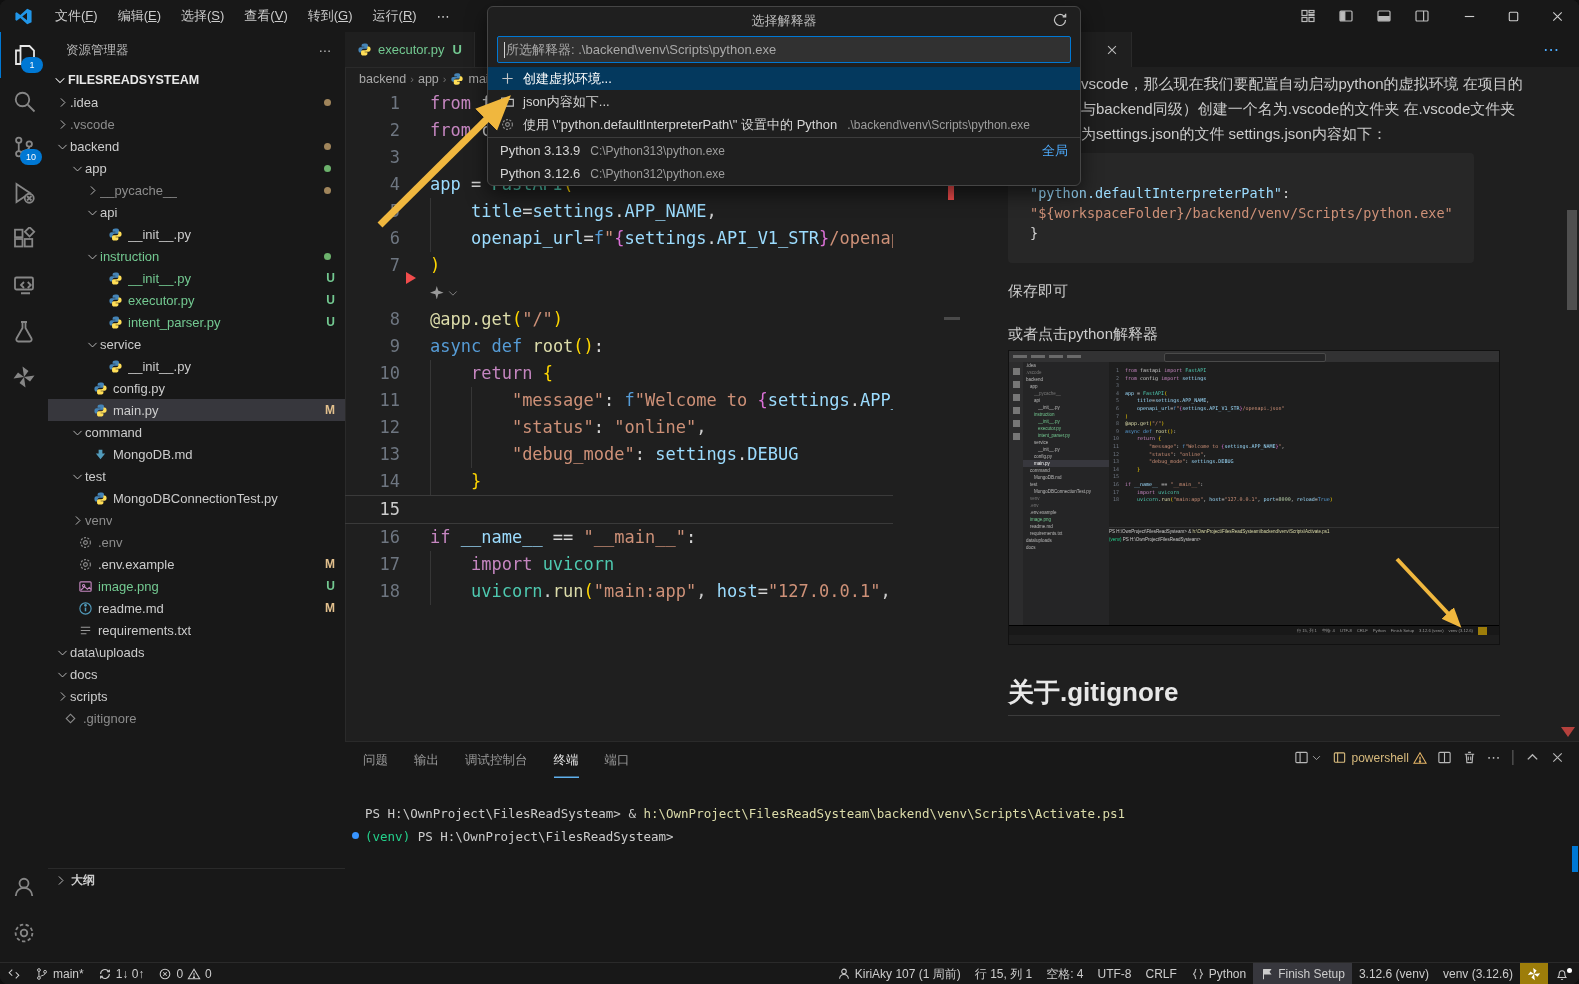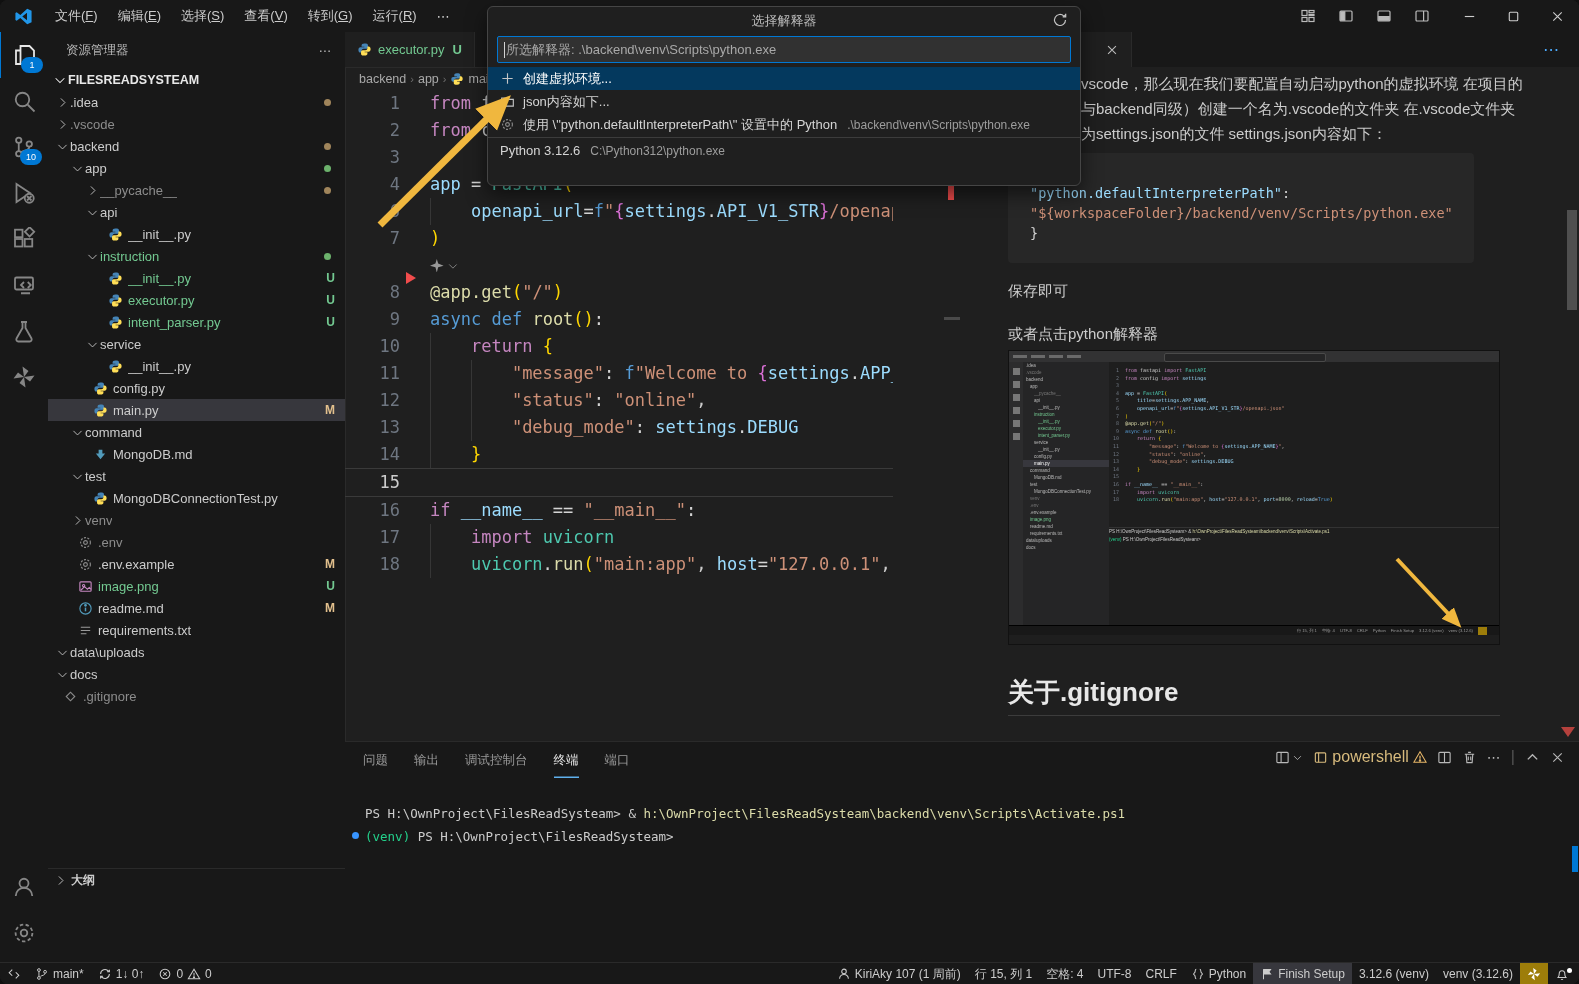--- a/index.html
+++ b/index.html
@@ -80,21 +80,21 @@
   #mini-term{position:absolute;left:100px;top:176px;width:392px;height:88px;border-top:1px solid #333;}
   #mini-status{position:absolute;left:0;top:274px;width:492px;height:10px;background:#181818;border-top:1px solid #000;
                display:flex;align-items:center;justify-content:flex-end;gap:5px;font-size:4.2px;color:#999;padding-right:14px;box-sizing:border-box;}
   #mini-gold{width:9px;height:8px;background:#9d7d0a;}
   
   #panel{left:345px;top:741px;width:1234px;height:221px;background:#181818;border-top:1px solid #2a2a2a;}
   #panel-tabs{height:36px;display:flex;align-items:center;padding-left:18px;gap:26px;font-size:12.5px;color:#9a9a9a;font-family:Liberation Mono, monospace;}
   .ptab{height:36px;display:flex;align-items:center;}
   .ptab.active{color:#e7e7e7;box-shadow:inset 0 -1.5px 0 #5fb0ec;}
   #panel-actions{position:absolute;right:14px;top:6px;display:flex;align-items:center;gap:10px;color:#b8b8b8;}
-  #shell-label{color:#d7ba7d;font-size:16px;display:flex;align-items:center;gap:4px;}
+  #shell-label{color:#d7ba7d;font-size:12px;display:flex;align-items:flex-end;gap:4px;}
   #term-body{position:absolute;left:20px;top:60px;font-size:12.5px;line-height:23px;white-space:pre;}
   .tt-y{color:#dcdcaa}.tt-g{color:#23d18b}.tt-pl{color:#cccccc}
   #term-dot{position:absolute;left:7px;top:90px;width:7px;height:7px;border-radius:50%;background:#3794ff;}
   
   #statusbar{left:0;top:962px;width:1579px;height:22px;background:#181818;border-top:1px solid #2a2a2a;
              display:flex;align-items:center;font-size:12px;color:#cccccc;}
   .sb-item{display:flex;align-items:center;gap:4px;padding:0 7px;height:22px;white-space:nowrap;}
   #sb-right{margin-left:auto;display:flex;align-items:center;}
   
   #quickpick{left:487px;top:6px;width:594px;height:180px;background:#1f1f1f;border:1px solid #454545;border-radius:6px;
@@ -505,20 +505,28 @@
           <span class="lbl ">data\uploads</span>
         </div>
         <div class="tree-row" style="padding-left: 6px;">
           <span class="chev">
             <svg width="13" height="13" viewBox="0 0 16 16" fill="none" stroke="currentColor" stroke-width="1.2">
               <path d="M3 6l5 5 5-5"></path>
             </svg>
           </span>
           <span class="lbl ">docs</span>
         </div>
+        <div class="tree-row" style="padding-left: 6px;">
+          <span class="chev">
+            <svg width="13" height="13" viewBox="0 0 16 16" fill="none" stroke="currentColor" stroke-width="1.2">
+              <path d="M6 3l5 5-5 5"></path>
+            </svg>
+          </span>
+          <span class="lbl ">scripts</span>
+        </div>
         <div class="tree-row" style="padding-left: 14px;">
           <span class="ficon">
             <svg width="15" height="15" viewBox="0 0 16 16" fill="none" stroke="#8a8a8a" stroke-width="1.2">
               <rect x="4.8" y="4.8" width="6.4" height="6.4" transform="rotate(45 8 8)"></rect>
             </svg>
           </span>
           <span class="lbl c-dim">.gitignore</span>
         </div>
       </div>
     <div class="sect-row" style="top:836px;">
@@ -565,20 +573,25 @@
         <span class="gut" style="width: 70px; padding-right: 15px; box-sizing: border-box;">2</span>
         <span class="ctext" style="padding-left: 15px;"><span class="tk-k">from</span><span class="tk-pl"> config </span><span class="tk-k">import</span><span class="tk-pl"> </span><span class="tk-v">settings</span></span>
       </div>
       <div class="crow" style="height: 27px; font-size: 17px; line-height: 27px;">
         <span class="gut" style="width: 70px; padding-right: 15px; box-sizing: border-box;">3</span>
         <span class="ctext" style="padding-left: 15px;"></span>
       </div>
       <div class="crow" style="height: 27px; font-size: 17px; line-height: 27px;">
         <span class="gut" style="width: 70px; padding-right: 15px; box-sizing: border-box;">4</span>
         <span class="ctext" style="padding-left: 15px;"><span class="tk-v">app</span><span class="tk-o"> = </span><span class="tk-c">FastAPI</span><span class="tk-p">(</span></span>
+      </div>
+      <div class="crow" style="height: 27px; font-size: 17px; line-height: 27px;">
+        <span class="gut" style="width: 70px; padding-right: 15px; box-sizing: border-box;">5</span>
+        <span class="guide" style="left: 85px;"></span>
+        <span class="ctext" style="padding-left: 15px;"><span class="tk-pl">    </span><span class="tk-v">title</span><span class="tk-o">=</span><span class="tk-v">settings</span><span class="tk-o">.</span><span class="tk-v">APP_NAME</span><span class="tk-pl">,</span></span>
       </div>
       <div class="crow" style="height: 27px; font-size: 17px; line-height: 27px;">
         <span class="gut" style="width: 70px; padding-right: 15px; box-sizing: border-box;">6</span>
         <span class="guide" style="left: 85px;"></span>
         <span class="ctext" style="padding-left: 15px;"><span class="tk-pl">    </span><span class="tk-v">openapi_url</span><span class="tk-o">=</span><span class="tk-d">f</span><span class="tk-s">"</span><span class="tk-fb">{</span><span class="tk-v">settings</span><span class="tk-o">.</span><span class="tk-v">API_V1_STR</span><span class="tk-fb">}</span><span class="tk-s">/openapi.json"</span></span>
       </div>
       <div class="crow" style="height: 27px; font-size: 17px; line-height: 27px;">
         <span class="gut" style="width: 70px; padding-right: 15px; box-sizing: border-box;">7</span>
         <span class="ctext" style="padding-left: 15px;"><span class="tk-p">)</span></span>
       </div>
@@ -1008,20 +1021,25 @@
             <svg width="15" height="15" viewBox="0 0 16 16" fill="none" stroke="#8a8a8a" stroke-width="1.2">
               <circle cx="8" cy="8" r="2"></circle>
               <circle cx="8" cy="8" r="5.2" stroke-dasharray="2.2 1.5"></circle>
             </svg>
           </span>
           <span>使用 \"python.defaultInterpreterPath\" 设置中的 Python</span>
           <span class="desc">.\backend\venv\Scripts\python.exe</span>
         </div>
         <div class="qp-sep"></div>
         <div class="qp-row">
+          <span>Python 3.13.9</span>
+          <span class="desc">C:\Python313\python.exe</span>
+          <span class="right">全局</span>
+        </div>
+        <div class="qp-row">
           <span>Python 3.12.6</span>
           <span class="desc">C:\Python312\python.exe</span>
         </div>
       </div>
   </div>
 
   <svg class="annot" width="300" height="200" style="left:340px;top:70px;">
     <defs>
         <marker id="ah" markerWidth="5" markerHeight="5" refX="3.2" refY="2.5" orient="auto">
           <polygon points="0,0.3 5,2.5 0,4.7" fill="#f0b73e"></polygon>

